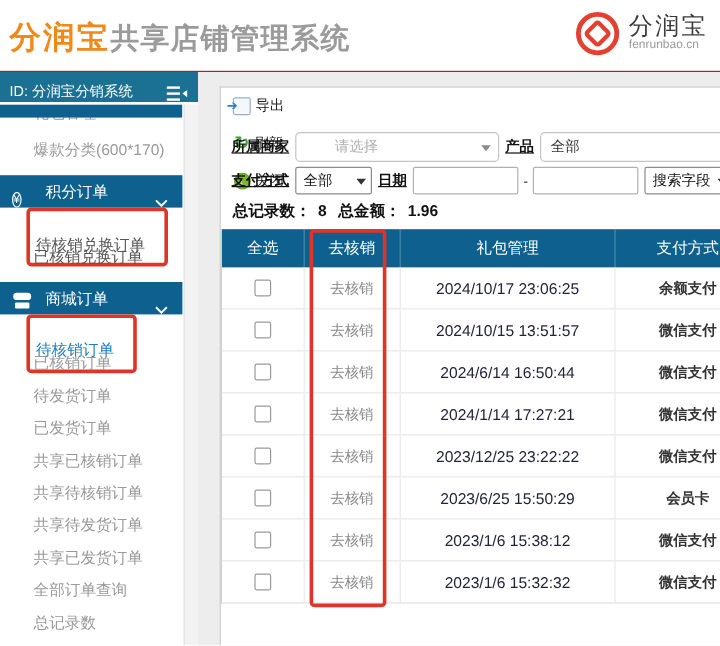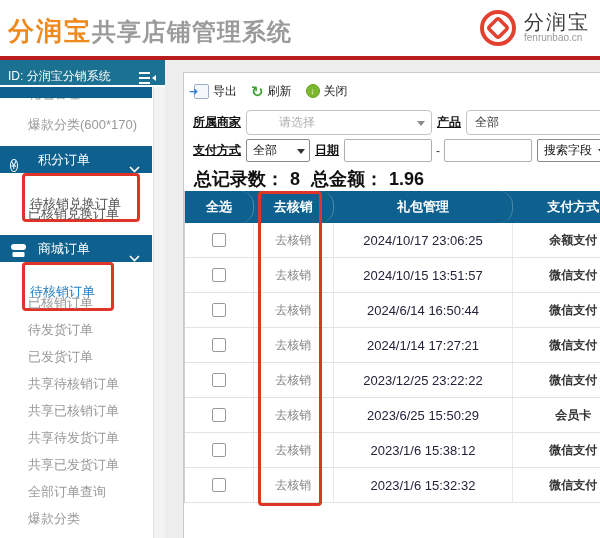--- a/index.html
+++ b/index.html
@@ -2,21 +2,21 @@
 <html><head>
 <meta charset="utf-8">
 <style>
   * { margin:0; padding:0; box-sizing:border-box; }
   html,body { width:600px; height:538px; overflow:hidden; background:#fff;
     font-family:"Liberation Sans","DejaVu Sans",sans-serif; }
   .stage { position:relative; width:600px; height:538px; overflow:hidden; }
 
   
   .app-header { position:absolute; left:0; top:0; width:600px; height:60px;
-    background:#fff; border-bottom:4px solid #b91c1c; }
+    background:#fff; border-bottom:1px solid #b91c1c; }
   .brand-wrap { position:absolute; left:8px; top:14px; white-space:nowrap; }
   .brand-orange { color:#f0891c; font-size:26px; font-weight:bold; letter-spacing:2px; }
   .brand-gray { color:#9b9b9b; font-size:24px; font-weight:bold; letter-spacing:1px; }
   .logo-wrap { position:absolute; right:10px; top:8px; display:flex; align-items:center; gap:6px; }
   .logo-text-col { display:flex; flex-direction:column; line-height:1.05; }
   .logo-name { font-size:20px; color:#3a3a3a; letter-spacing:2px; }
   .logo-domain { font-size:10px; color:#9a9a9a; }
 
   
   .sidebar { position:absolute; left:0; top:60px; width:165px; height:478px; background:#fff; }
@@ -39,21 +39,21 @@
   .sec-icon { position:absolute; left:10px; top:5px; width:17px; height:17px; }
   .yen-circle { width:16px; height:16px; border:1px solid #fff; border-radius:50%;
     color:#fff; font-size:10px; line-height:14px; text-align:center; }
   .sec-chev { position:absolute; right:12px; top:9px; }
 
   
   .content-bg { position:absolute; left:165px; top:60px; width:435px; height:478px; background:#ededed; }
   .panel { position:absolute; left:183px; top:72px; width:450px; height:466px;
     background:#fff; border:1px solid #c9c9c9; border-right:none; border-bottom:none; }
 
-  .toolbar { position:absolute; left:10px; top:7px; height:22px; display:flex; align-items:center; gap:14px; }
+  .toolbar { position:absolute; left:10px; top:7px; height:22px; display:flex; align-items:center; gap:14px;flex-direction:column; }
   .tool-btn { display:flex; align-items:center; gap:4px; font-size:12px; color:#222; cursor:pointer; }
   .ico-export { position:relative; width:15px; height:15px; border:1px solid #9ab0c8; background:#f4f8fb;
     border-radius:2px; }
   .ico-export::before { content:"➔"; position:absolute; left:-6px; top:0px; color:#2b7fd4;
     font-size:11px; font-weight:bold; }
   .ico-refresh { color:#3fa234; font-size:15px; font-weight:bold; line-height:1; }
   .ico-close { width:14px; height:14px; border-radius:50%; background:#7cb82f; border:1px solid #66a21e;
     color:#fff; font-size:9px; line-height:12px; text-align:center; font-weight:bold; }
 
   .filters1 { position:absolute; left:4px; top:36px; height:26px; display:flex; align-items:center; }
@@ -63,28 +63,28 @@
     font-size:12px; line-height:23px; padding:0 18px 0 8px; color:#333; cursor:pointer; white-space:nowrap; overflow:hidden; }
   .combo.placeholder { color:#b0b0b0; }
   .caret { position:absolute; right:6px; top:10px; width:0; height:0;
     border-left:4px solid transparent; border-right:4px solid transparent; border-top:5px solid #8a8a8a; }
   .nselect { position:relative; height:23px; border:1px solid #8a8a8a; border-radius:2px; background:#fff;
     font-size:12px; line-height:21px; padding:0 16px 0 6px; color:#111; cursor:pointer; white-space:nowrap; overflow:hidden; }
   .nselect .caret { border-top-color:#333; top:9px; right:4px; }
   .tinput { height:23px; border:1px solid #b0b0b0; border-radius:2px; background:#fff; }
   .dash { font-size:12px; color:#333; margin:0 4px; }
 
-  .summary { position:absolute; left:10px; top:94px; font-size:18px; font-weight:bold; color:#111; }
+  .summary { position:absolute; left:10px; top:94px; font-size:13px; font-weight:bold; color:#111; }
   .summary span { margin-right:6px; }
 
   
   .otable { position:absolute; left:0px; top:118px; width:450px; border-left:1px solid #d0d0d0; }
   .thead { display:flex; background:#0e618e; height:32px; }
-  .th { color:#fff; font-size:13px; font-weight:bold; display:flex; align-items:center; justify-content:center;
-    border-right:1px solid rgba(255,255,255,0.25);border-radius:14px; }
+  .th { color:#fff; font-size:13px; font-weight:normal; display:flex; align-items:center; justify-content:center;
+    border-right:1px solid rgba(255,255,255,0.25); }
   .trow { display:flex; height:35px; border-bottom:1px solid #e2e2e2; background:#fff; }
   .td { display:flex; align-items:center; justify-content:center; font-size:12px; color:#888;
     border-right:1px solid #e8e8e8; }
   .c1 { width:69px; } .c2 { width:80px; } .c3 { width:180px; } .c4 { width:121px; }
   .td.time { font-size:13px; font-weight:normal; color:#23233a; }
   .td.pay { font-size:12px; font-weight:bold; color:#333; }
   .chk { width:14px; height:14px; border:1px solid #9a9a9a; border-radius:2px; background:#fff; cursor:pointer; }
 
   
   .ann-box { position:absolute; border:3px solid #e03428; border-radius:4px; pointer-events:none; z-index:9; }
@@ -137,26 +137,26 @@
           <div class="side-section"><span class="sec-icon"><svg width="17" height="15" viewBox="0 0 17 15">
                 <rect x="1" y="1" width="15" height="6" rx="3" fill="#fff"></rect>
                 <rect x="2.5" y="9" width="12" height="5" rx="1" fill="#fff"></rect>
               </svg></span><span>商城订单</span><span class="sec-chev"><svg width="11" height="7" viewBox="0 0 11 7">
                 <polyline points="1,1 5.5,5.5 10,1" fill="none" stroke="#fff" stroke-width="1.6"></polyline>
               </svg></span></div>
           <div class="side-item active"><span class="ann">待核销订单</span></div>
           <div class="side-item"><span>已核销订单</span></div>
           <div class="side-item"><span>待发货订单</span></div>
           <div class="side-item"><span>已发货订单</span></div>
+          <div class="side-item"><span>共享已核销订单</span></div>
           <div class="side-item"><span>共享待核销订单</span></div>
-          <div class="side-item"><span>共享已核销订单</span></div>
           <div class="side-item"><span>共享待发货订单</span></div>
           <div class="side-item"><span>共享已发货订单</span></div>
           <div class="side-item"><span>全部订单查询</span></div>
-          <div class="side-item"><span>爆款分类</span></div>
+          <div class="side-item"><span>总记录数</span></div>
         </div>
     </div>
   </div>
 
   <div class="content-bg"></div>
   <div class="panel">
 
     <div class="toolbar">
       <div class="tool-btn">
         <span class="ico-export"></span>
@@ -167,21 +167,21 @@
         <span>刷新</span>
       </div>
       <div class="tool-btn">
         <span class="ico-close">↓</span>
         <span>关闭</span>
       </div>
     </div>
 
     <div class="filters1">
       <span class="f-label">所属商家</span>
-      <div class="combo placeholder" style="width:186px;padding-left:32px;">
+      <div class="combo placeholder" style="width:170px;padding-left:32px;">
         <span>请选择</span>
         <span class="caret"></span>
       </div>
       <span class="f-label">产品</span>
       <div class="combo" style="width:230px;">
         <span>全部</span>
       </div>
     </div>
 
     <div class="filters2">

